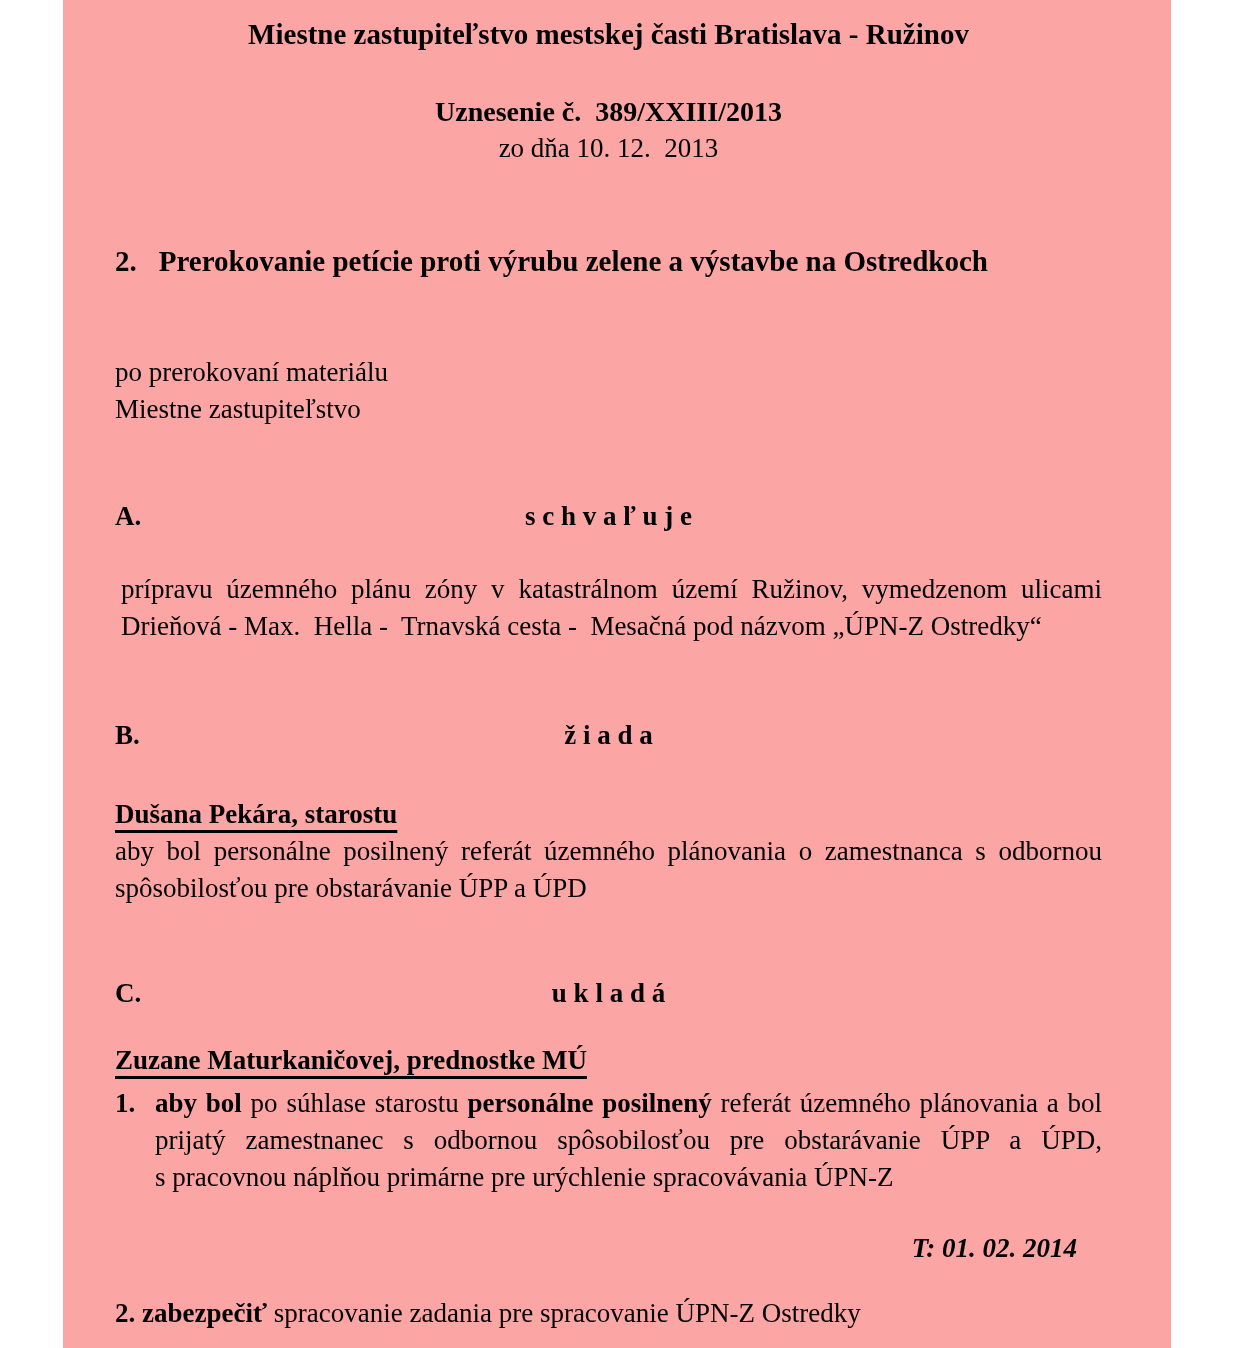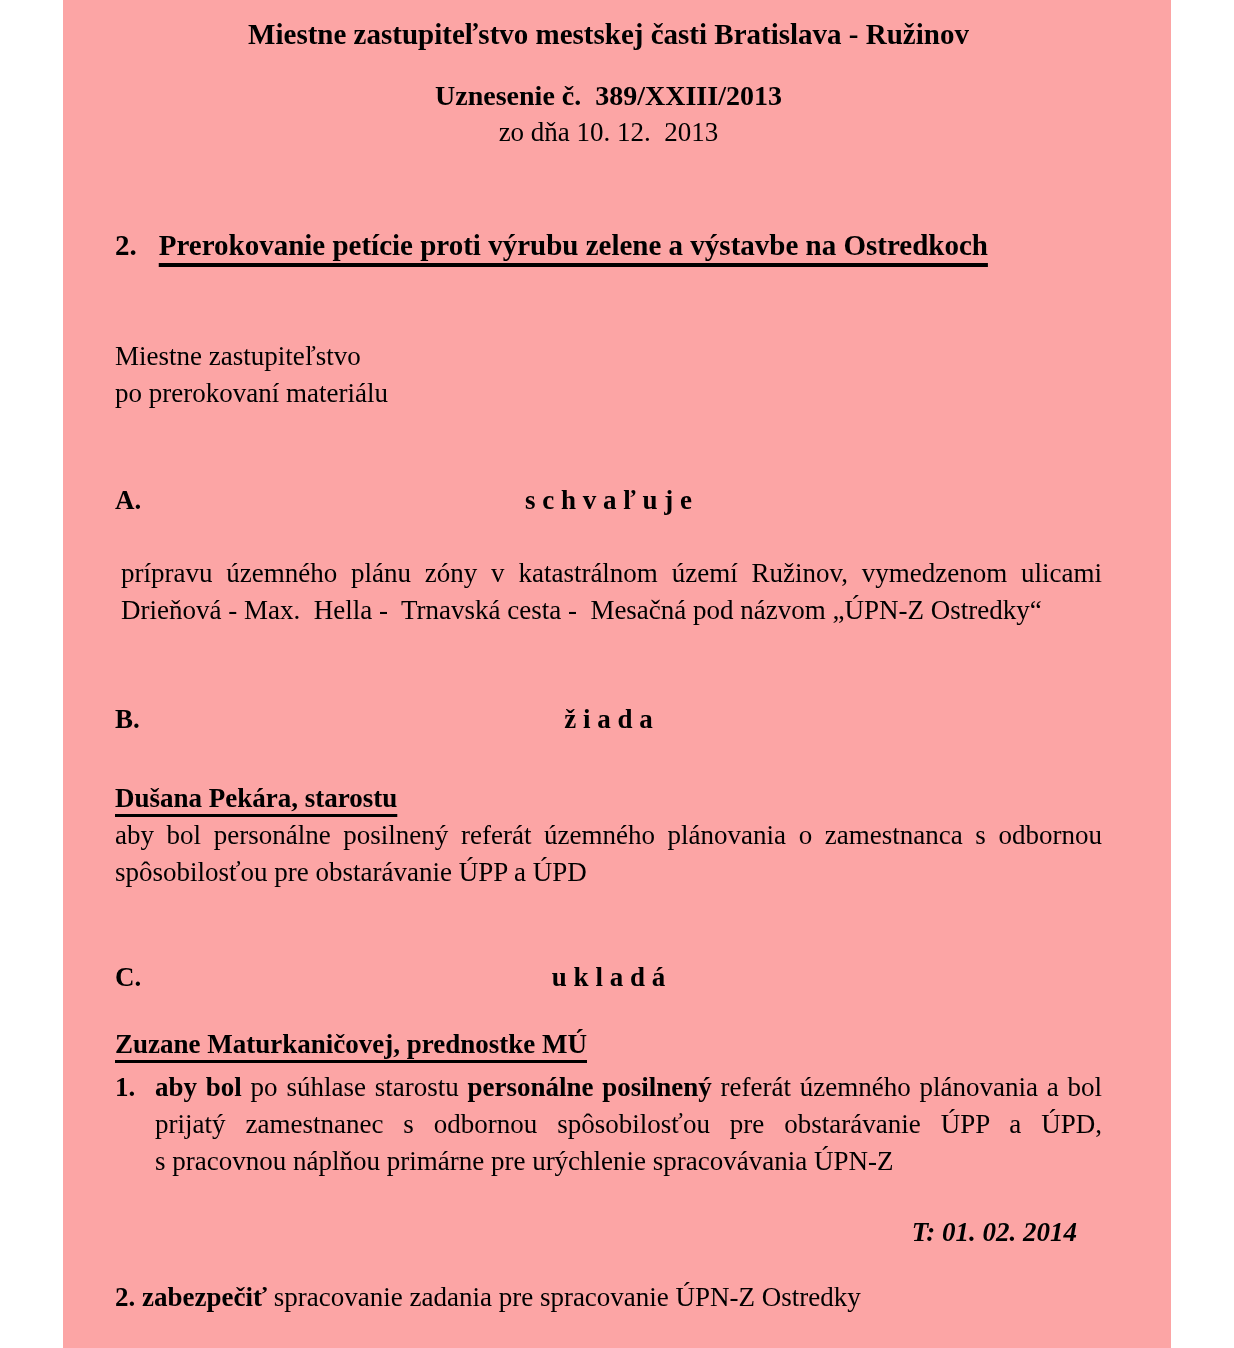--- a/index.html
+++ b/index.html
@@ -8,26 +8,25 @@
     width:1108px; height:1348px; margin:0 auto; background:#fca5a5; color:#000000;
     font-family:"Liberation Serif","DejaVu Serif",serif;
     font-size:27px; line-height:37px;
     padding:14px 69px 0 52px;
     overflow:hidden; position:relative;
   }
   .center { text-align:center; }
   .pre { white-space:pre; }
   .b { font-weight:bold; }
   .council-title { font-size:29px; font-weight:bold; line-height:40px; }
-  .res-num { font-size:28px; font-weight:bold; margin-top:24px; line-height:36px; }
+  .res-num { font-size:28px; font-weight:bold; margin-top:40px; line-height:36px; }
   .res-date { line-height:36px; }
   .agenda { margin-top:74px; font-size:29px; font-weight:bold; line-height:42px; }
   .agenda-num { margin-right:22px; }
   .agenda-title {
-    text-decoration:underline;
     text-decoration-thickness:4px;
     text-underline-offset:8px;
   }
   .preamble { margin-top:72px; }
   .verb-row { position:relative; text-align:center; font-weight:bold; }
   .verb-row .letter { position:absolute; left:0; top:0; }
   .verb-a { margin-top:70px; }
   .verb-b { margin-top:72px; }
   .verb-c { margin-top:68px; }
   .para-a { margin-top:36px;margin-left:6px; }
@@ -57,22 +56,22 @@
 
   <div class="center res-num pre">Uznesenie č.  389/XXIII/2013</div>
 
   <div class="center res-date pre">zo dňa 10. 12.  2013</div>
 
   <div class="agenda">
     <span class="agenda-num">2.</span><span class="agenda-title">Prerokovanie petície proti výrubu zelene a výstavbe na Ostredkoch</span>
   </div>
 
   <div class="preamble">
+    <div>po prerokovaní materiálu</div>
     <div>Miestne zastupiteľstvo</div>
-    <div>po prerokovaní materiálu</div>
   </div>
 
   <div class="verb-row verb-a">
     <span class="letter">A.</span>
     <span class="pre">s c h v a ľ u j e</span>
   </div>
 
   <div class="para-a">
     <div class="jline">prípravu  územného  plánu  zóny  v katastrálnom  území Ružinov, vymedzenom ulicami</div>
     <div class="lline pre">Drieňová - Max.  Hella -  Trnavská cesta -  Mesačná pod názvom „ÚPN-Z Ostredky“</div>

